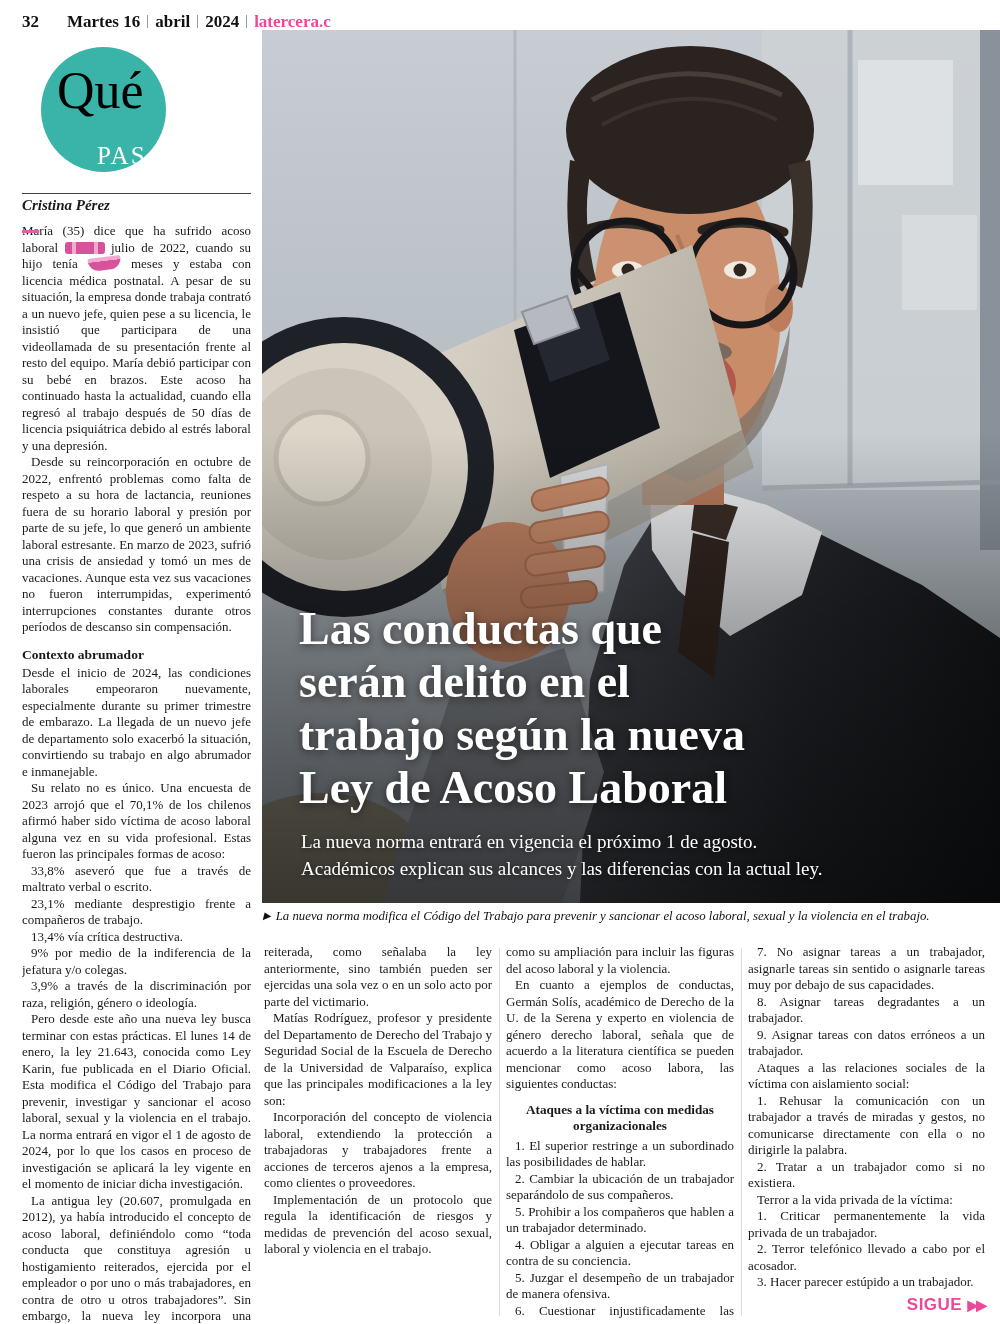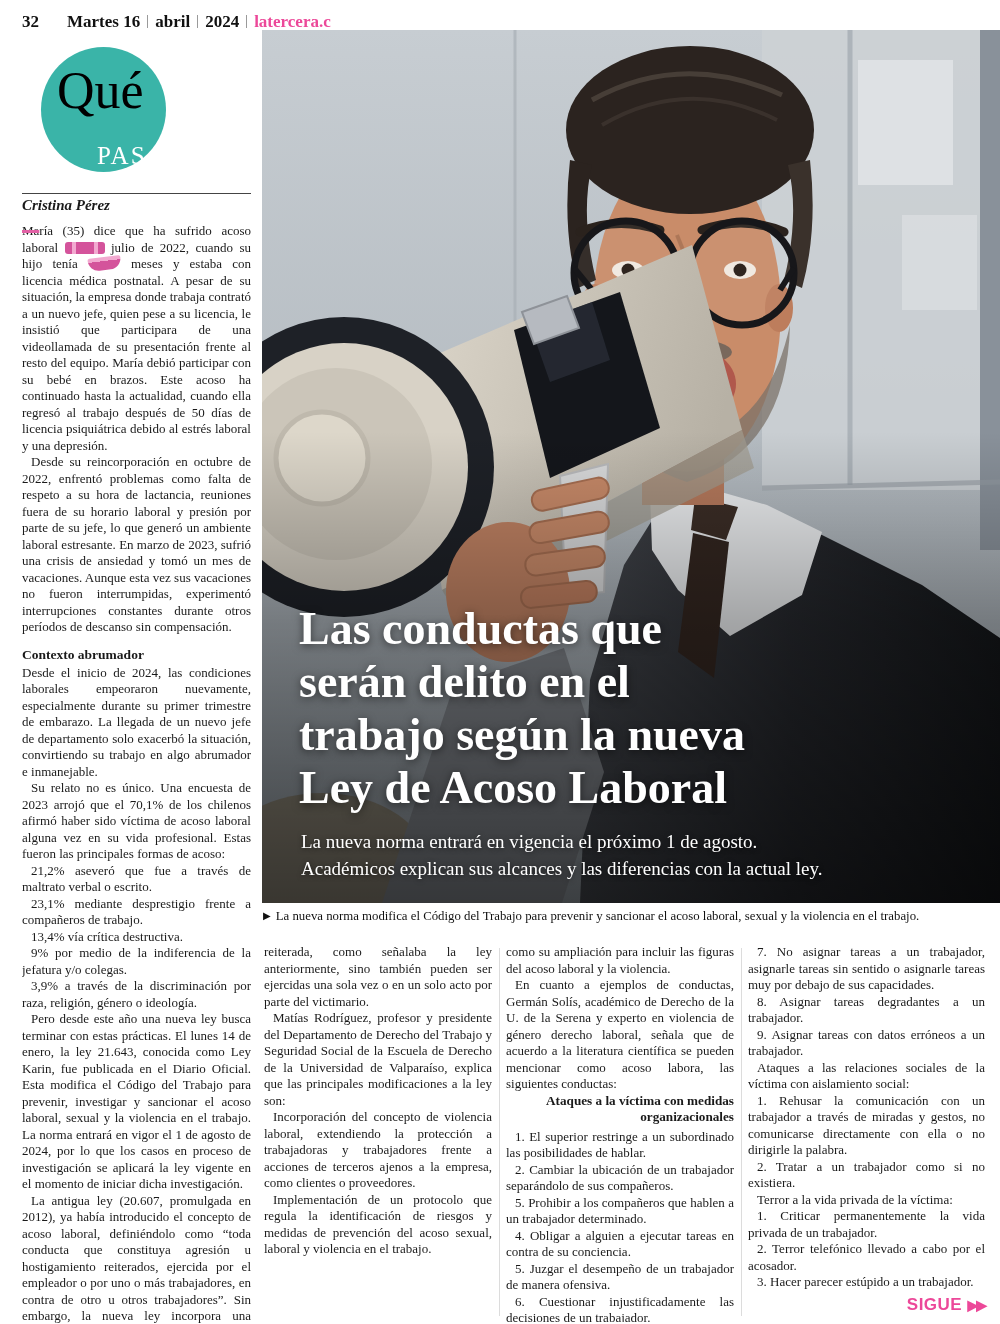--- a/index.html
+++ b/index.html
@@ -35,29 +35,29 @@
   .photo { position:absolute; left:262px; top:30px; width:738px; height:873px; background:#1d4ed8; overflow:hidden; }
   .photo svg { position:absolute; left:0; top:0; }
   .shade { position:absolute; left:0; top:0; width:100%; height:100%;
      background:linear-gradient(180deg, rgba(0,0,0,0) 46%, rgba(0,0,0,0.30) 68%, rgba(0,0,0,0.58) 100%); }
   .headline { position:absolute; left:37px; top:572px; width:680px; color:#fff; font-weight:bold;
      font-size:46px; line-height:53px; text-shadow:0 2px 8px rgba(0,0,0,0.55); }
   .dek { position:absolute; left:39px; top:798px; width:680px; color:#fff; font-size:19px; line-height:27px;
      text-shadow:0 1px 5px rgba(0,0,0,0.6); }
 
   
-  .caption { position:absolute; left:263px; top:909px; width:732px; font-size:12.8px; color:#111; }
+  .caption { position:absolute; left:263px; top:909px; width:732px; font-size:12.8px; color:#111;font-style:italic; }
   .cap-arrow { font-size:10px; margin-right:5px; vertical-align:1px; }
 
   
   .col { position:absolute; top:944px; width:228px; height:378px; overflow:hidden; }
   .col1 { left:264px; } .col2 { left:506px; } .col3 { left:748px; width:237px; }
   .colsep { position:absolute; top:948px; height:368px; width:1px; background:#dcdcdc; }
   .sep1 { left:499px; } .sep2 { left:741px; }
-  .col .subhead2 { font-size:13.2px; font-weight:bold; line-height:16.5px; margin-bottom:3px; text-align:right; }
+  .col .subhead2 { font-size:13.2px; font-weight:bold; line-height:16.5px; margin-top:9px; margin-bottom:3px; text-align:center; }
 
   .sigue { position:absolute; right:15px; bottom:9px; font-family:"Liberation Sans", sans-serif;
      font-weight:bold; font-size:17px; letter-spacing:0.5px; color:#ec4899; }
   .sigue-arrows { font-size:14px; letter-spacing:-2px; }
 </style>
 </head>
 <body>
 
 <div class="page">
 
@@ -71,21 +71,21 @@
   </div>
 
   <div class="leftcol">
     <div class="byline-rule"></div>
     <div class="byline">Cristina Pérez</div>
     <p><span class="pink-strike">Ma</span><span>ría (35) dice que ha sufrido acoso laboral </span><span class="redact redact-bed"></span><span> julio de 2022, cuando su hijo tenía </span><span class="redact redact-melon"></span><span> meses y estaba con licencia médica postnatal. A pesar de su situación, la empresa donde trabaja contrató a un nuevo jefe, quien pese a su licencia, le insistió que participara de una videollamada de su presentación frente al resto del equipo. María debió participar con su bebé en brazos. Este acoso ha continuado hasta la actualidad, cuando ella regresó al trabajo después de 50 días de licencia psiquiátrica debido al estrés laboral y una depresión.</span></p>
     <p class="ind">Desde su reincorporación en octubre de 2022, enfrentó problemas como falta de respeto a su hora de lactancia, reuniones fuera de su horario laboral y presión por parte de su jefe, lo que generó un ambiente laboral estresante. En marzo de 2023, sufrió una crisis de ansiedad y tomó un mes de vacaciones. Aunque esta vez sus vacaciones no fueron interrumpidas, experimentó interrupciones constantes durante otros períodos de descanso sin compensación.</p>
     <div class="subhead">Contexto abrumador</div>
     <p>Desde el inicio de 2024, las condiciones laborales empeoraron nuevamente, especialmente durante su primer trimestre de embarazo. La llegada de un nuevo jefe de departamento solo exacerbó la situación, convirtiendo su trabajo en algo abrumador e inmanejable.</p>
     <p class="ind">Su relato no es único. Una encuesta de 2023 arrojó que el 70,1% de los chilenos afirmó haber sido víctima de acoso laboral alguna vez en su vida profesional. Estas fueron las principales formas de acoso:</p>
-    <p class="ind">21,2% aseveró que fue a través de maltrato verbal o escrito.</p>
+    <p class="ind">33,8% aseveró que fue a través de maltrato verbal o escrito.</p>
     <p class="ind">23,1% mediante desprestigio frente a compañeros de trabajo.</p>
     <p class="ind">13,4% vía crítica destructiva.</p>
     <p class="ind">9% por medio de la indiferencia de la jefatura y/o colegas.</p>
     <p class="ind">3,9% a través de la discriminación por raza, religión, género o ideología.</p>
     <p class="ind">Pero desde este año una nueva ley busca terminar con estas prácticas. El lunes 14 de enero, la ley 21.643, conocida como Ley Karin, fue publicada en el Diario Oficial. Esta modifica el Código del Trabajo para prevenir, investigar y sancionar el acoso laboral, sexual y la violencia en el trabajo. La norma entrará en vigor el 1 de agosto de 2024, por lo que los casos en proceso de investigación se aplicará la ley vigente en el momento de iniciar dicha investigación.</p>
     <p class="ind">La antigua ley (20.607, promulgada en 2012), ya había introducido el concepto de acoso laboral, definiéndolo como “toda conducta que constituya agresión u hostigamiento reiterados, ejercida por el empleador o por uno o más trabajadores, en contra de otro u otros trabajadores”. Sin embargo, la nueva ley incorpora una ampliación a la naturaleza de estas conductas.</p>
 
   </div>
 
   <div class="photo">

